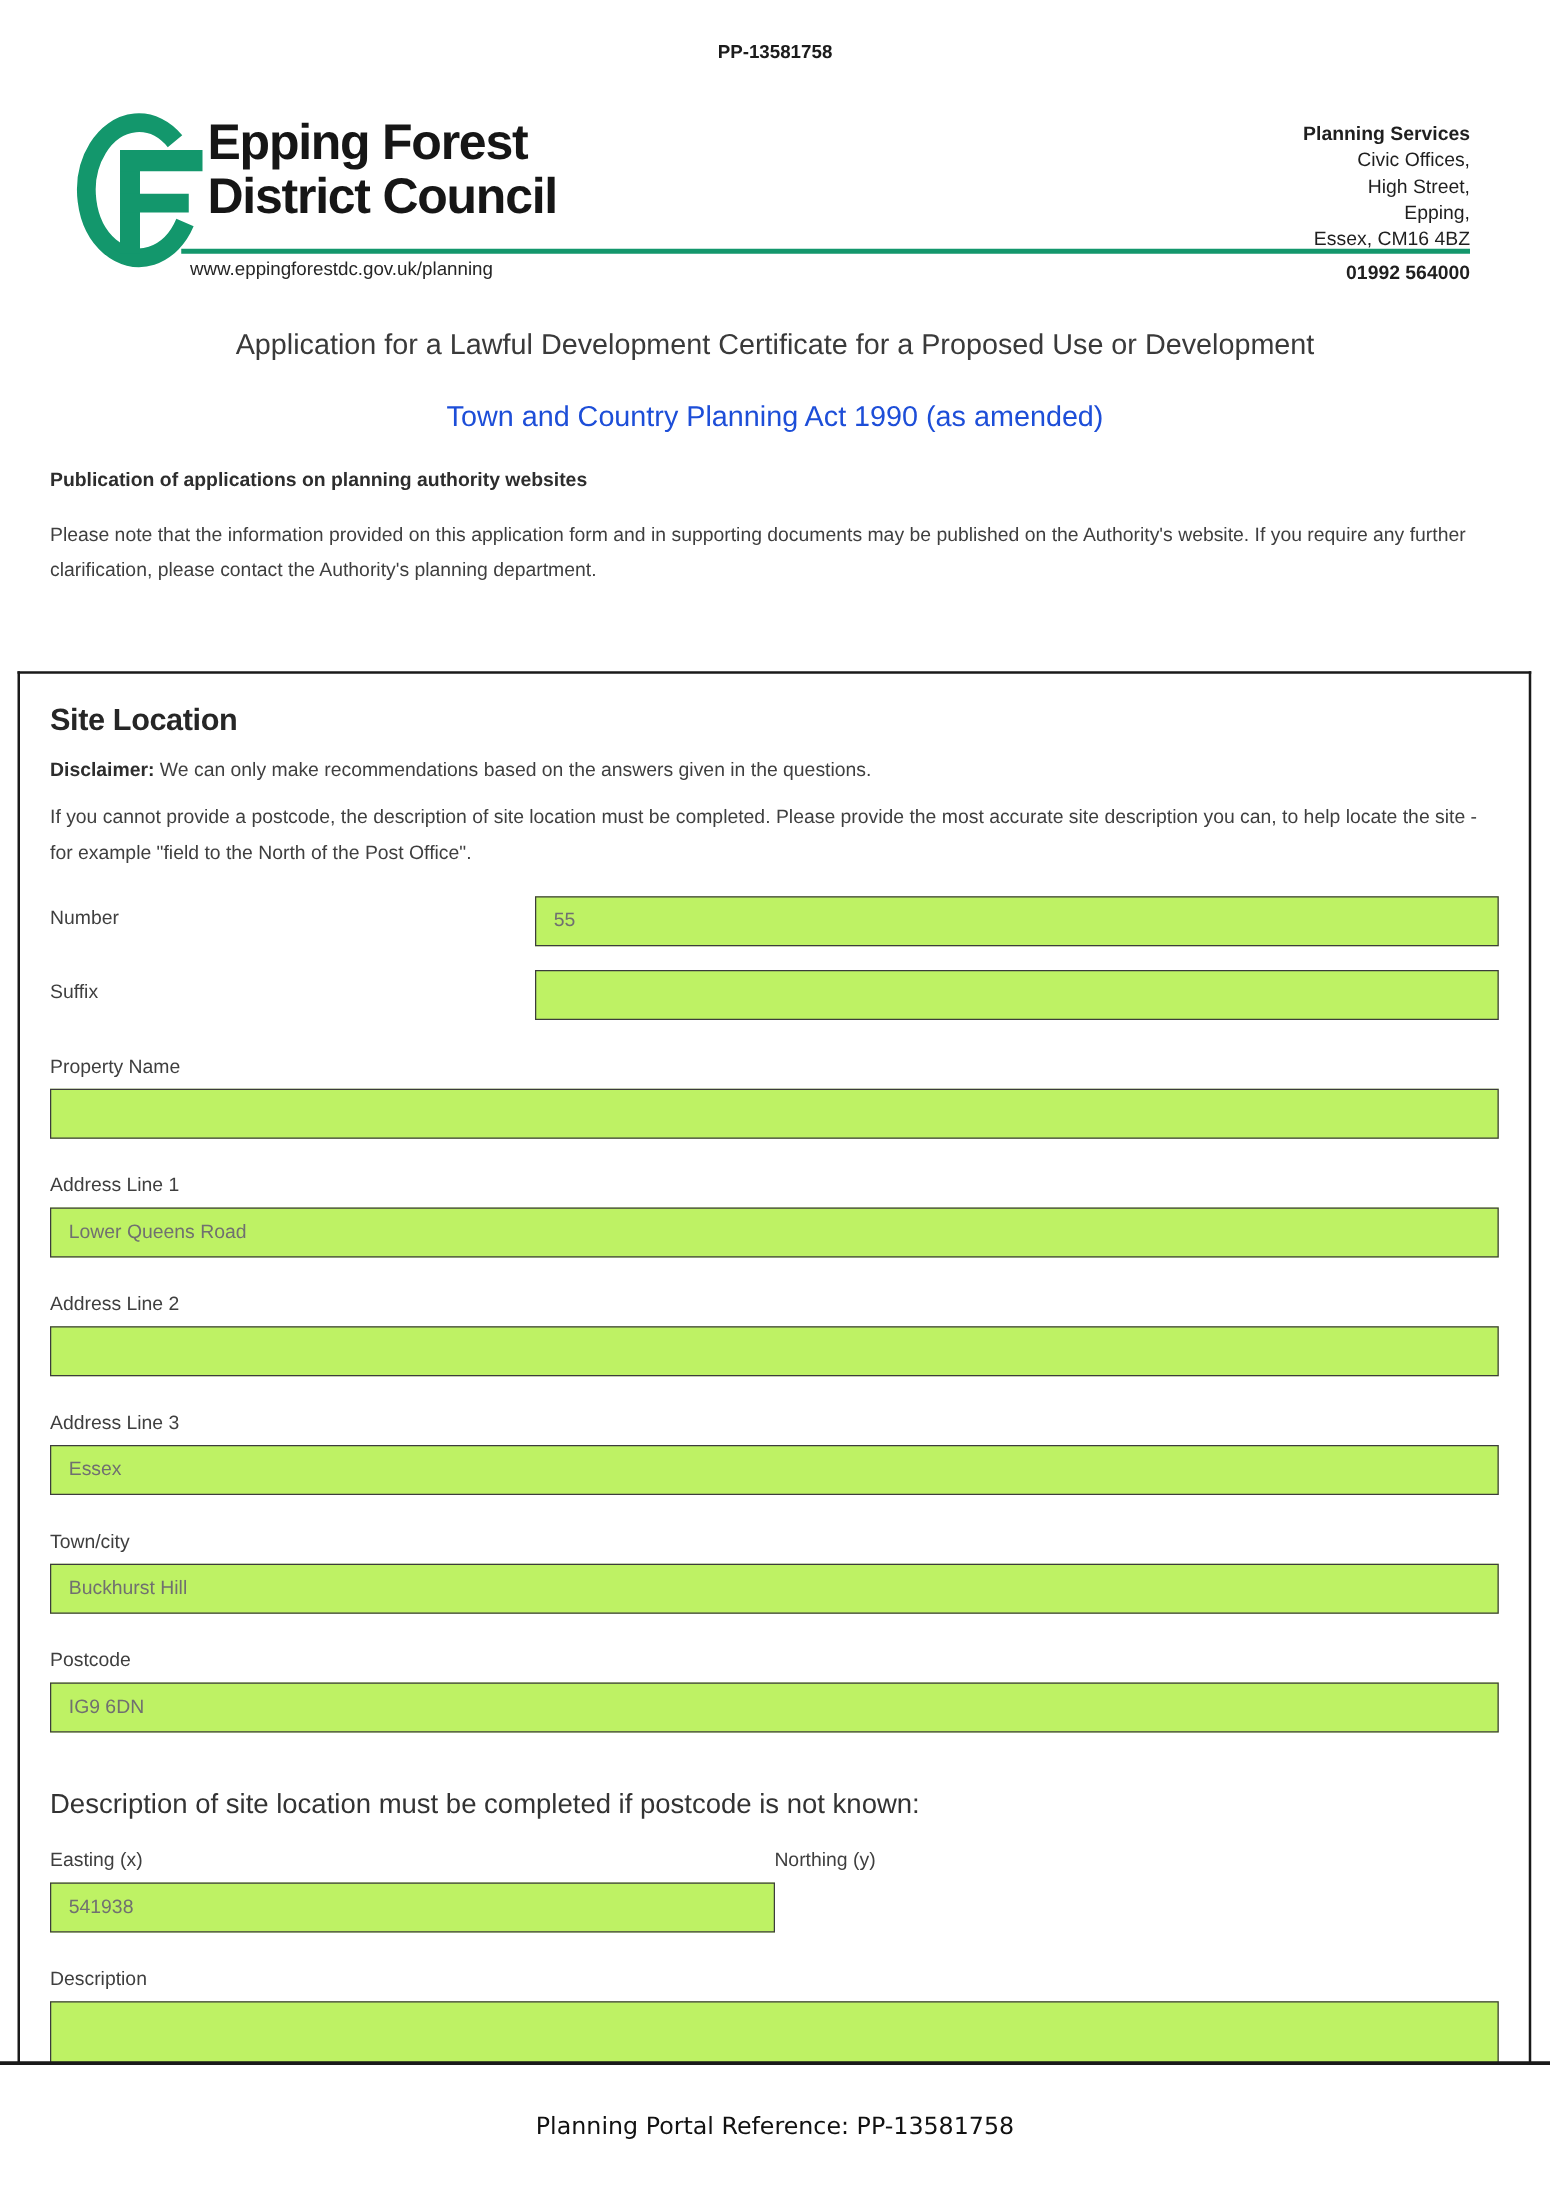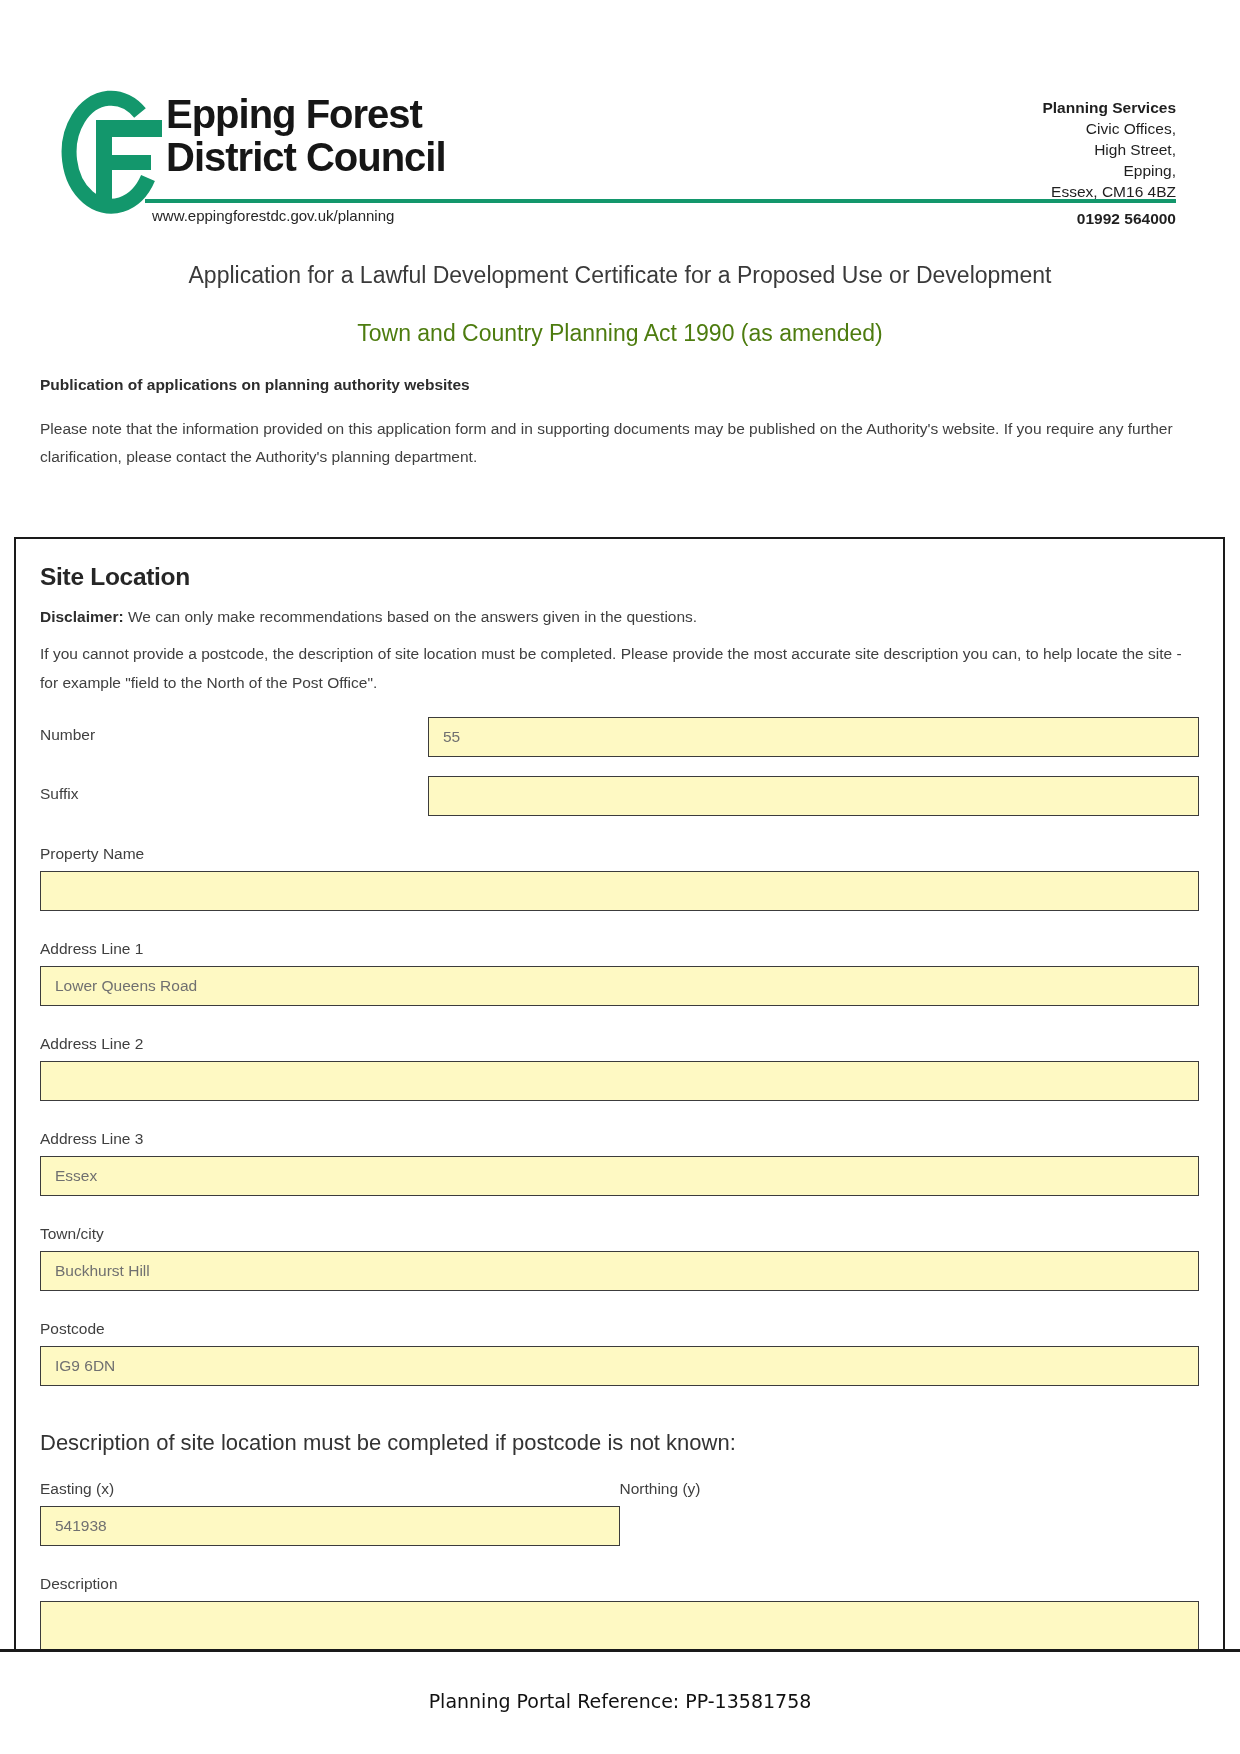--- a/index.html
+++ b/index.html
@@ -16,40 +16,40 @@
   .website{position:absolute;left:152px;top:207px;font-size:15px;color:#262626;}
   .dept-block{position:absolute;top:97px;right:64px;text-align:right;font-size:15.5px;
           line-height:21px;color:#1f1f1f;}
   .dept-block .dept{font-weight:bold;}
   .phone{position:absolute;top:210px;right:64px;font-size:15.5px;color:#1f1f1f;font-weight:bold;}
 
   
   .title-main{position:absolute;top:262px;left:0;width:100%;text-align:center;
           font-size:23px;color:#3a3a3a;}
   .title-sub{position:absolute;top:320px;left:0;width:100%;text-align:center;
-          font-size:23px;color:#4d7c0f;}
+          font-size:23px;color:#1d4ed8;}
   .pub-heading{position:absolute;left:40px;top:376px;font-size:15.5px;font-weight:bold;color:#2d2d2d;}
   .pub-body{position:absolute;left:40px;top:415px;width:1140px;font-size:15.5px;
           line-height:28px;color:#3f3f3f;}
 
   
   .section-box{position:absolute;left:14px;top:537px;width:1211px;height:1113px;
           border:2px solid #1a1a1a;border-bottom:none;box-sizing:border-box;
           padding:0 24px;overflow:hidden;background:#fff;}
   .section-box h2{margin:24px 0 0 0;font-size:24.5px;color:#262626;letter-spacing:-0.3px;}
   .disclaimer{margin-top:17px;font-size:15.5px;color:#3f3f3f;}
   .disclaimer b{color:#2d2d2d;}
   .intro{margin-top:14px;font-size:15.5px;line-height:28.5px;color:#3f3f3f;}
 
   .row-side{display:flex;margin-top:20px;}
   .row-side + .row-side{margin-top:19px;}
   .row-side .lbl{width:388px;flex:0 0 388px;font-size:15.5px;color:#3f3f3f;padding-top:9px;}
   .row-stack{margin-top:29px;}
   .row-stack .lbl{display:block;font-size:15.5px;color:#3f3f3f;margin-bottom:8px;}
-  input.fld, textarea.fld{display:block;height:40px;border:1px solid #3c3c3c;background:#fef9c3;
+  input.fld, textarea.fld{display:block;height:40px;border:1px solid #3c3c3c;background:#bef264;
           font-family:"Liberation Sans",sans-serif;font-size:15.5px;color:#707070;
           padding:0 14px;box-sizing:border-box;border-radius:0;outline:none;}
   .row-side input.fld{flex:1 1 auto;width:100%;}
   .row-stack input.fld{width:100%;}
   .desc-heading{margin-top:44px;font-size:22px;color:#333333;}
   .coord-row{display:flex;margin-top:24px;}
   .coord-col{flex:1 1 0;}
   .coord-col .lbl{display:block;font-size:15.5px;color:#3f3f3f;margin-bottom:8px;}
   .coord-col input.fld{width:100%;}
   textarea.fld{width:100%;height:90px;resize:none;padding-top:10px;}
@@ -57,20 +57,21 @@
   
   .cut-line{position:absolute;left:0;top:1649px;width:1240px;height:3px;background:#1a1a1a;}
   .footer-ref{position:absolute;top:1690px;left:0;width:100%;text-align:center;
           font-family:"DejaVu Sans",sans-serif;font-size:19px;color:#111111;}
 </style>
 </head>
 <body>
 
 <div class="page">
 
+  <div class="pp-ref">PP-13581758</div>
 
   <svg class="logo" viewBox="0 0 112 126" aria-hidden="true">
     <path d="M 86 23 A 42 54 0 1 0 94 88" fill="none" stroke="#13976c" stroke-width="15"></path>
     <rect x="42" y="30" width="16" height="83" fill="#13976c"></rect>
     <rect x="42" y="30" width="66" height="17" fill="#13976c"></rect>
     <rect x="42" y="65" width="55" height="15" fill="#13976c"></rect>
   </svg>
 
   <div class="council-name">
     <div>Epping Forest</div>

